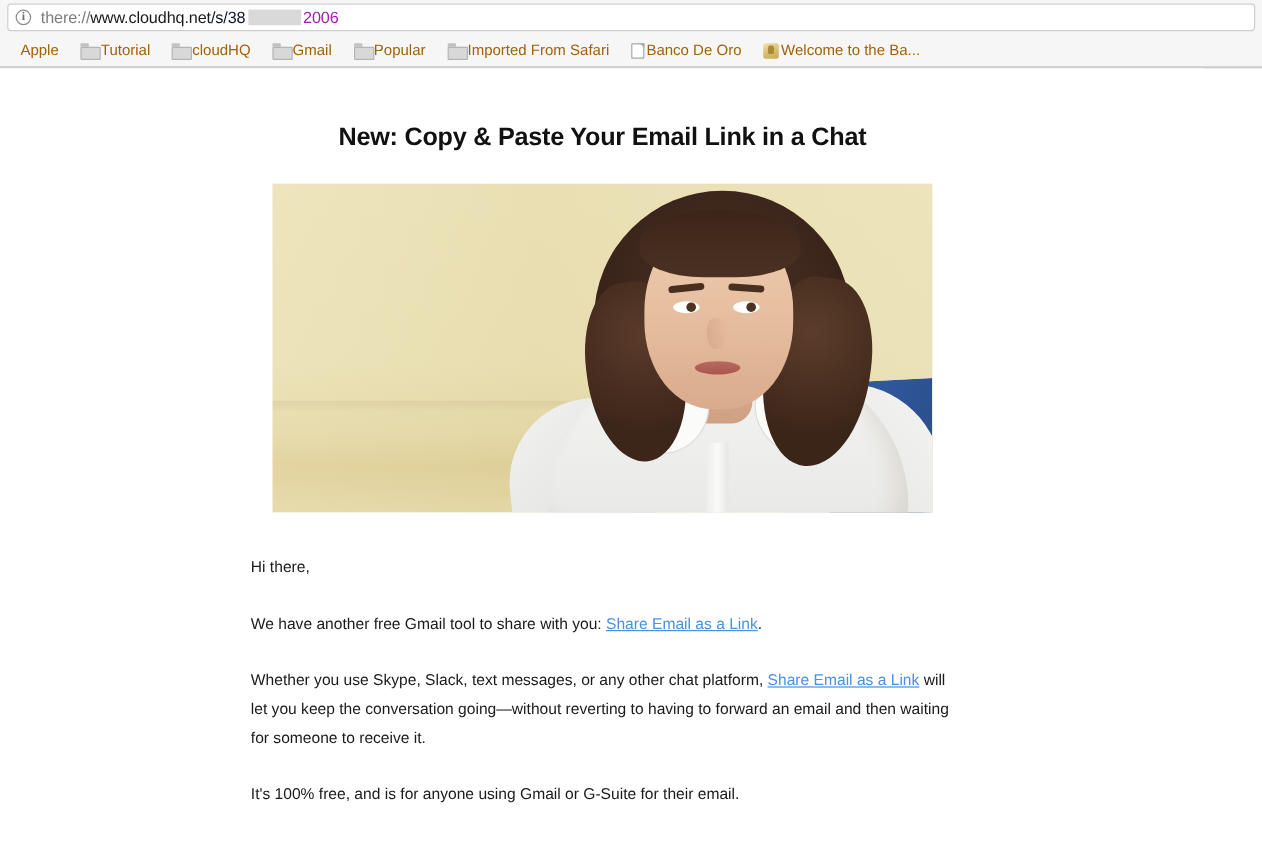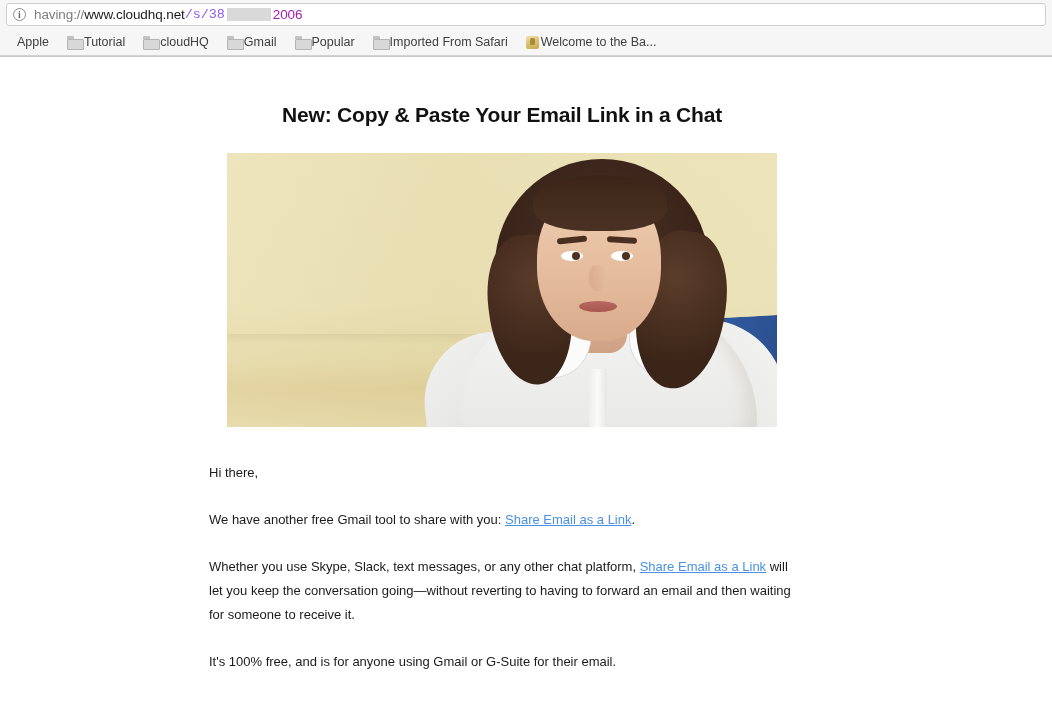--- a/index.html
+++ b/index.html
@@ -56,21 +56,21 @@
   }
   .url-text {
     font-size: 13.5px;
     white-space: nowrap;
     display: flex;
     align-items: center;
     letter-spacing: -0.1px;
   }
   .url-scheme { color: #7d7d7d; }
   .url-host   { color: #1a1a1a; font-weight: 500; }
-  .url-path   { color: #8b5cf6; font-family: Liberation Mono, monospace; }
+  .url-path   { color: #0f172a; }
   .url-redacted {
     display: inline-block;
     width: 44px;
     height: 13px;
     background: #d9d9d9;
     margin: 0 2px;
     vertical-align: middle;
   }
   .url-tail { color: #a21caf; }
 
@@ -82,21 +82,21 @@
     padding: 0 8px;
     border-bottom: 1px solid #d3d3d3;
     gap: 0px;
   }
   .bm {
     display: flex;
     align-items: center;
     height: 27px;
     padding: 0 9px;
     font-size: 12.5px;
-    color: #404040;
+    color: #a16207;
     white-space: nowrap;
     cursor: default;
   }
   .bm .lbl { margin-left: 2px; }
   .bm:first-child .lbl { margin-left: 0; }
 
   
   .folder-icon {
     position: relative;
     width: 15px;
@@ -392,21 +392,21 @@
 </style>
 </head>
 <body>
 
 <div class="browser-chrome">
 
   <div class="urlbar-row">
     <div class="urlbar">
       <span class="info-icon">i</span>
       <span class="url-text">
-        <span class="url-scheme">having://</span>
+        <span class="url-scheme">there://</span>
           <span class="url-host">www.cloudhq.net</span>
           <span class="url-path">/s/38</span>
           <span class="url-redacted"></span>
           <span class="url-tail">2006</span>
       </span>
     </div>
   </div>
 
   <div class="bookmarks-row">
     <div class="bm">
@@ -424,20 +424,24 @@
       <span class="folder-icon"></span>
       <span class="lbl">Gmail</span>
     </div>
     <div class="bm">
       <span class="folder-icon"></span>
       <span class="lbl">Popular</span>
     </div>
     <div class="bm">
       <span class="folder-icon"></span>
       <span class="lbl">Imported From Safari</span>
+    </div>
+    <div class="bm">
+      <span class="page-icon"></span>
+      <span class="lbl">Banco De Oro</span>
     </div>
     <div class="bm">
       <span class="favicon"></span>
       <span class="lbl">Welcome to the Ba...</span>
     </div>
   </div>
 
   <div class="chrome-divider"></div>
 </div>
 

